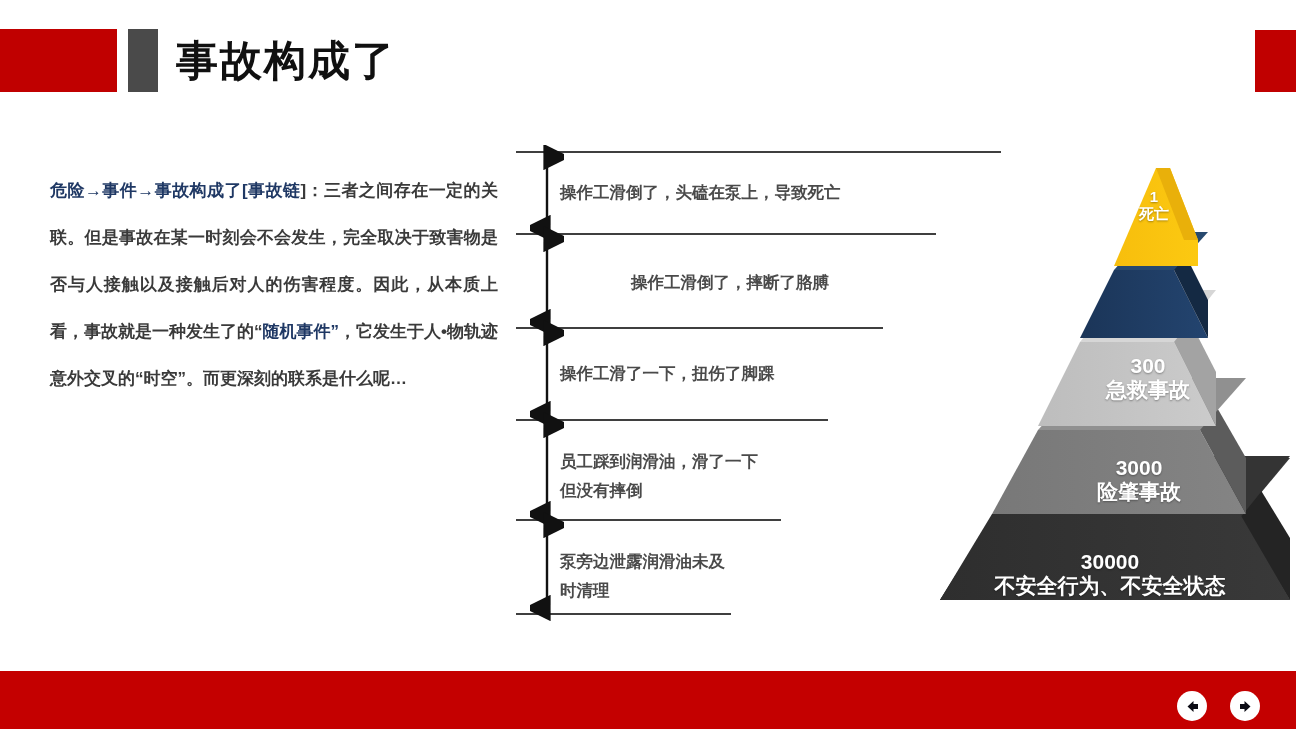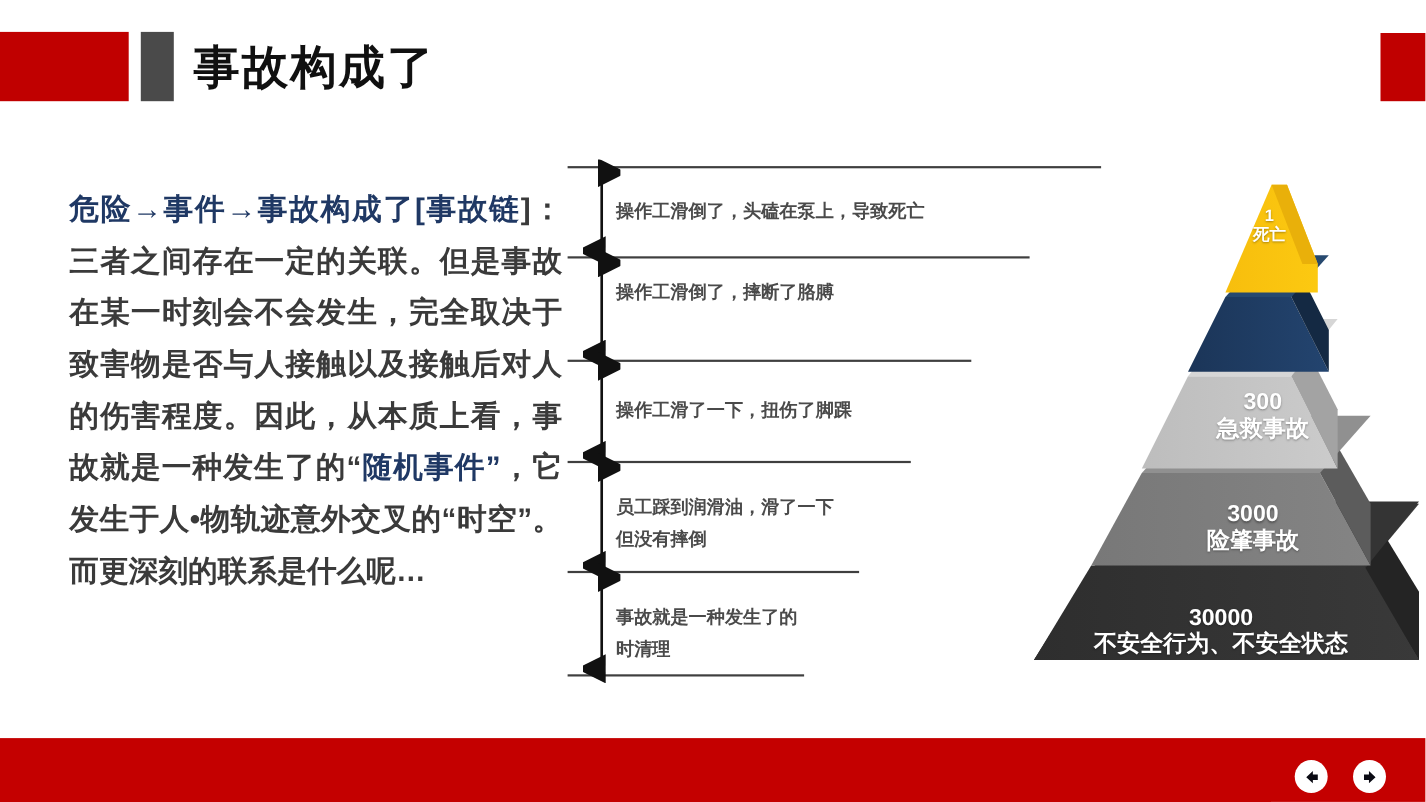--- a/index.html
+++ b/index.html
@@ -8,22 +8,22 @@
 
   
   #header-red-block{ position:absolute; left:0; top:29px; width:117px; height:63px; background:#C00000; }
   #header-gray-block{ position:absolute; left:128px; top:29px; width:30px; height:63px; background:#4A4A4A; }
   #page-title{ position:absolute; left:176px; top:32px; font-size:42px; font-weight:bold; color:#101010;
                letter-spacing:2px; line-height:58px; white-space:nowrap; }
   #header-right-red-block{ position:absolute; left:1255px; top:30px; width:41px; height:62px; background:#C00000; }
 
   
   #body-text{ position:absolute; left:50px; top:167px; width:448px;
-              font-size:27px; font-weight:bold; line-height:47px; color:#3A3A3A;
-              letter-spacing:0px; text-align:justify;margin-left:13px; }
+              font-size:17px; font-weight:bold; line-height:47px; color:#3A3A3A;
+              letter-spacing:0px; text-align:justify; }
   #body-text .hl{ color:#1F3864; }
 
   
   #diagram{ position:absolute; left:0; top:0; width:1049px; height:729px; }
   .hline{ position:absolute; height:2px; background:#3F3F3F; }
   .caption{ position:absolute; font-size:16.5px; font-weight:bold; color:#4A4A4A; line-height:29px; }
 
   
   #pyramid{ position:absolute; left:700px; top:140px; width:596px; height:485px; }
   #pyramid svg{ display:block; }
@@ -73,25 +73,25 @@
     <g stroke="#111" stroke-width="2.4" marker-start="url(#arrUp)" marker-end="url(#arrDn)">
       <line x1="17" y1="12" x2="17" y2="83"></line>
       <line x1="17" y1="94" x2="17" y2="177"></line>
       <line x1="17" y1="188" x2="17" y2="269"></line>
       <line x1="17" y1="280" x2="17" y2="369"></line>
       <line x1="17" y1="380" x2="17" y2="463"></line>
     </g>
   </svg>
 
   <div class="caption" style="left:560px; top:178px; width:340px;">操作工滑倒了，头磕在泵上，导致死亡</div>
-  <div class="caption" style="left:560px; top:252px; width:340px;">操作工滑倒了，摔断了胳膊</div>
+  <div class="caption" style="left:560px; top:268px; width:340px;text-align:center;">操作工滑倒了，摔断了胳膊</div>
   <div class="caption" style="left:560px; top:359px; width:340px;">操作工滑了一下，扭伤了脚踝</div>
   <div class="caption" style="left:560px; top:447px; width:240px; white-space:pre-line;"><span>员工踩到润滑油，滑了一下
 但没有摔倒</span></div>
-  <div class="caption" style="left:560px; top:547px; width:215px; white-space:pre-line;"><span>事故就是一种发生了的
+  <div class="caption" style="left:560px; top:547px; width:215px; white-space:pre-line;"><span>泵旁边泄露润滑油未及
 时清理</span></div>
 </div>
 
 <div id="pyramid">
   <svg width="596" height="485" viewBox="0 0 596 485">
     <defs>
       <linearGradient id="gTopF" x1="0" y1="0" x2="1" y2="0">
         <stop offset="0%" stop-color="#F7BE0D"></stop>
           <stop offset="100%" stop-color="#FCC911"></stop>
       </linearGradient>

